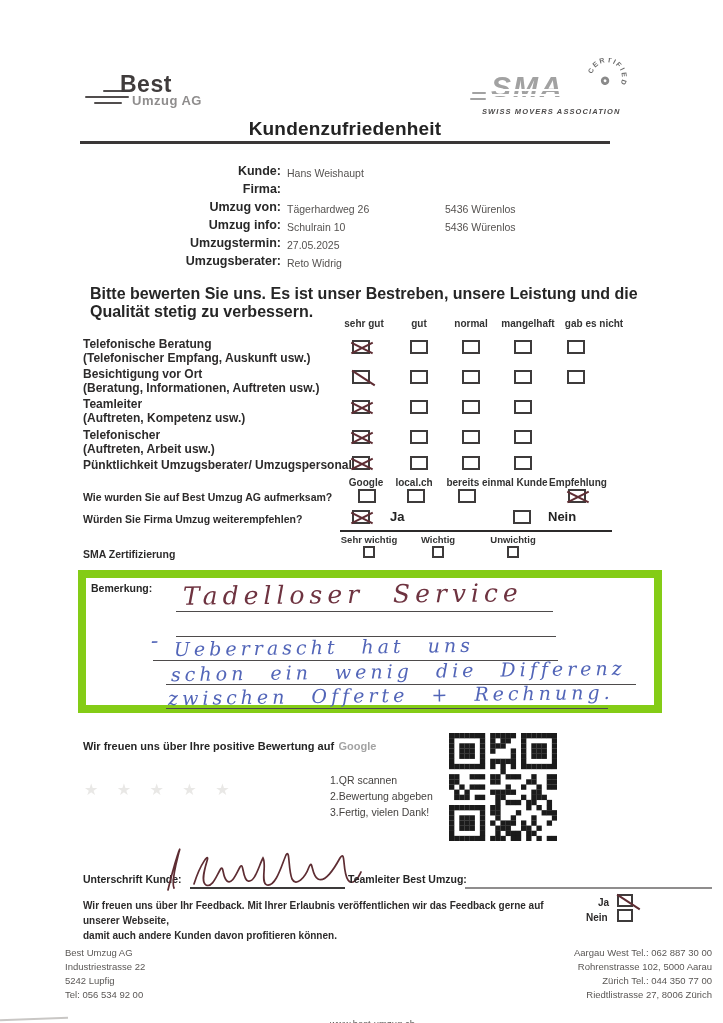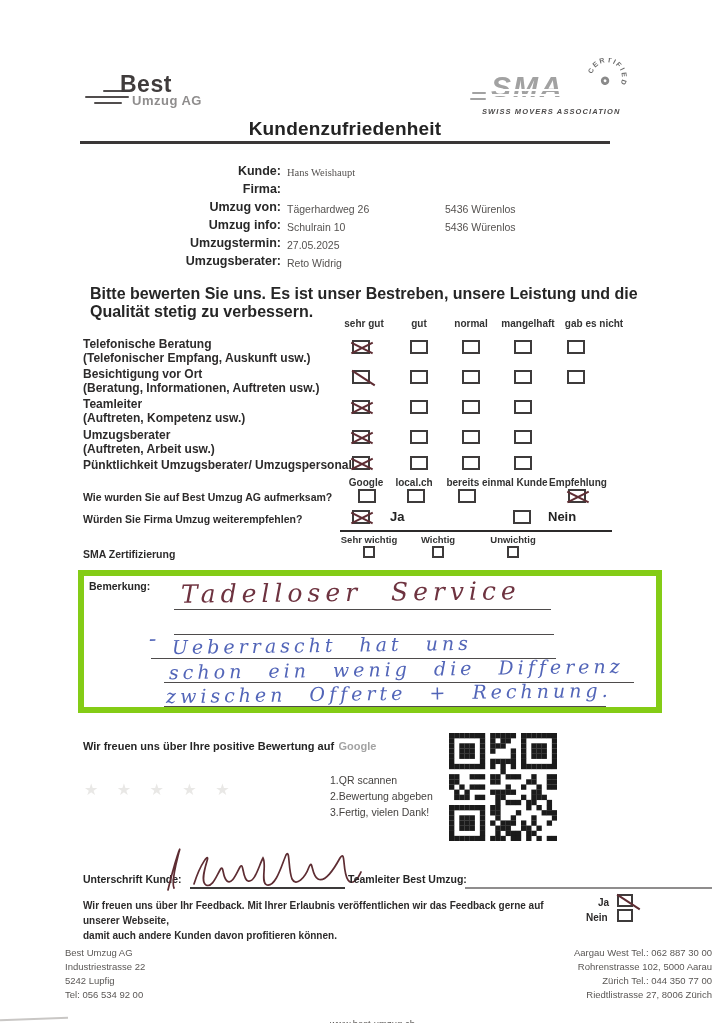--- a/index.html
+++ b/index.html
@@ -32,21 +32,21 @@
   .cb-sm { position:absolute; width:12px; height:12px; border:2px solid #3e3b3b; background:#fff; }
   .mk-x::before,.mk-x::after,.mk-s::before { content:""; position:absolute; left:-4px; top:50%; width:24px; height:1.8px; background:#5e2d33; }
   .mk-x::before { transform:rotate(27deg); }
   .mk-x::after  { transform:rotate(-27deg); }
   .mk-s::before { width:27px; transform:rotate(33deg); }
   .qlabel { font-weight:600; font-size:10.5px; color:#2d2b2b; }
   .janein { font-weight:bold; font-size:13px; color:#232323; }
   .thin-rule { background:#2c2a2a; height:1.8px; }
 
   
-  .rem-box { border:6px solid #84cc16; }
+  .rem-box { border:8px solid #84cc16; }
   .rem-label { font-weight:bold; font-size:10.5px; color:#262626; }
   .hw { font-family:"DejaVu Serif", serif; font-style:italic; white-space:nowrap; }
   .hw-maroon { color:#6e3340; font-size:25px; letter-spacing:5px; word-spacing:16px; transform:rotate(-.6deg); }
   .hw-blue { color:#5265b8; font-size:19px; letter-spacing:4px; word-spacing:13px; transform:rotate(-.8deg); }
   .rem-rule { background:#4e4b4b; height:1.3px; }
 
   
   .rev-bold { font-weight:bold; font-size:11px; color:#262626; }
   .rev-brand { font-weight:bold; font-size:11px; color:#a3a3a3; }
   .stars { font-size:16px; color:#e9e8e6; letter-spacing:7px; }
@@ -97,21 +97,21 @@
         <circle cx="21" cy="23" r="1.4" fill="#ffffff"></circle>
       </g>
     </svg>
   </div>
 
   <div class="abs doc-title" style="left:0; top:118px; width:690px; text-align:center;">Kundenzufriedenheit</div>
   <div class="abs title-rule" style="left:80px; top:141px; width:530px;"></div>
 
   <div>
     <div class="abs info-label" style="left:61px; top:164px;">Kunde:</div>
-    <div class="abs info-value" style="left:287px; top:167px;font-family:Liberation Serif, serif;">Hans Weishaupt</div>
+    <div class="abs info-value" style="left:287px; top:167px;">Hans Weishaupt</div>
 
     <div class="abs info-label" style="left:61px; top:182px;">Firma:</div>
     <div class="abs info-value" style="left:287px; top:185px;"></div>
 
     <div class="abs info-label" style="left:61px; top:200px;">Umzug von:</div>
     <div class="abs info-value" style="left:287px; top:203px;">Tägerhardweg 26</div>
     <div class="abs info-value" style="left:445px; top:203px;">5436 Würenlos</div>
 
     <div class="abs info-label" style="left:61px; top:218px;">Umzug info:</div>
     <div class="abs info-value" style="left:287px; top:221px;">Schulrain 10</div>
@@ -155,21 +155,21 @@
   <div class="abs rowlabel" style="left:83px; top:397px;">
     <div>Teamleiter</div>
       <div>(Auftreten, Kompetenz usw.)</div>
   </div>
   <div class="cb mk-x" style="left:352px; top:400px;"></div>
   <div class="cb" style="left:410px; top:400px;"></div>
   <div class="cb" style="left:462px; top:400px;"></div>
   <div class="cb" style="left:514px; top:400px;"></div>
 
   <div class="abs rowlabel" style="left:83px; top:428px;">
-    <div>Umzugsberater</div>
+    <div>Telefonischer</div>
       <div>(Auftreten, Arbeit usw.)</div>
   </div>
   <div class="cb mk-x" style="left:352px; top:430px;"></div>
   <div class="cb" style="left:410px; top:430px;"></div>
   <div class="cb" style="left:462px; top:430px;"></div>
   <div class="cb" style="left:514px; top:430px;"></div>
 
   <div class="abs rowlabel" style="left:83px; top:458px;">Pünktlichkeit Umzugsberater/ Umzugspersonal</div>
   <div class="cb mk-x" style="left:352px; top:456px;"></div>
   <div class="cb" style="left:410px; top:456px;"></div>

